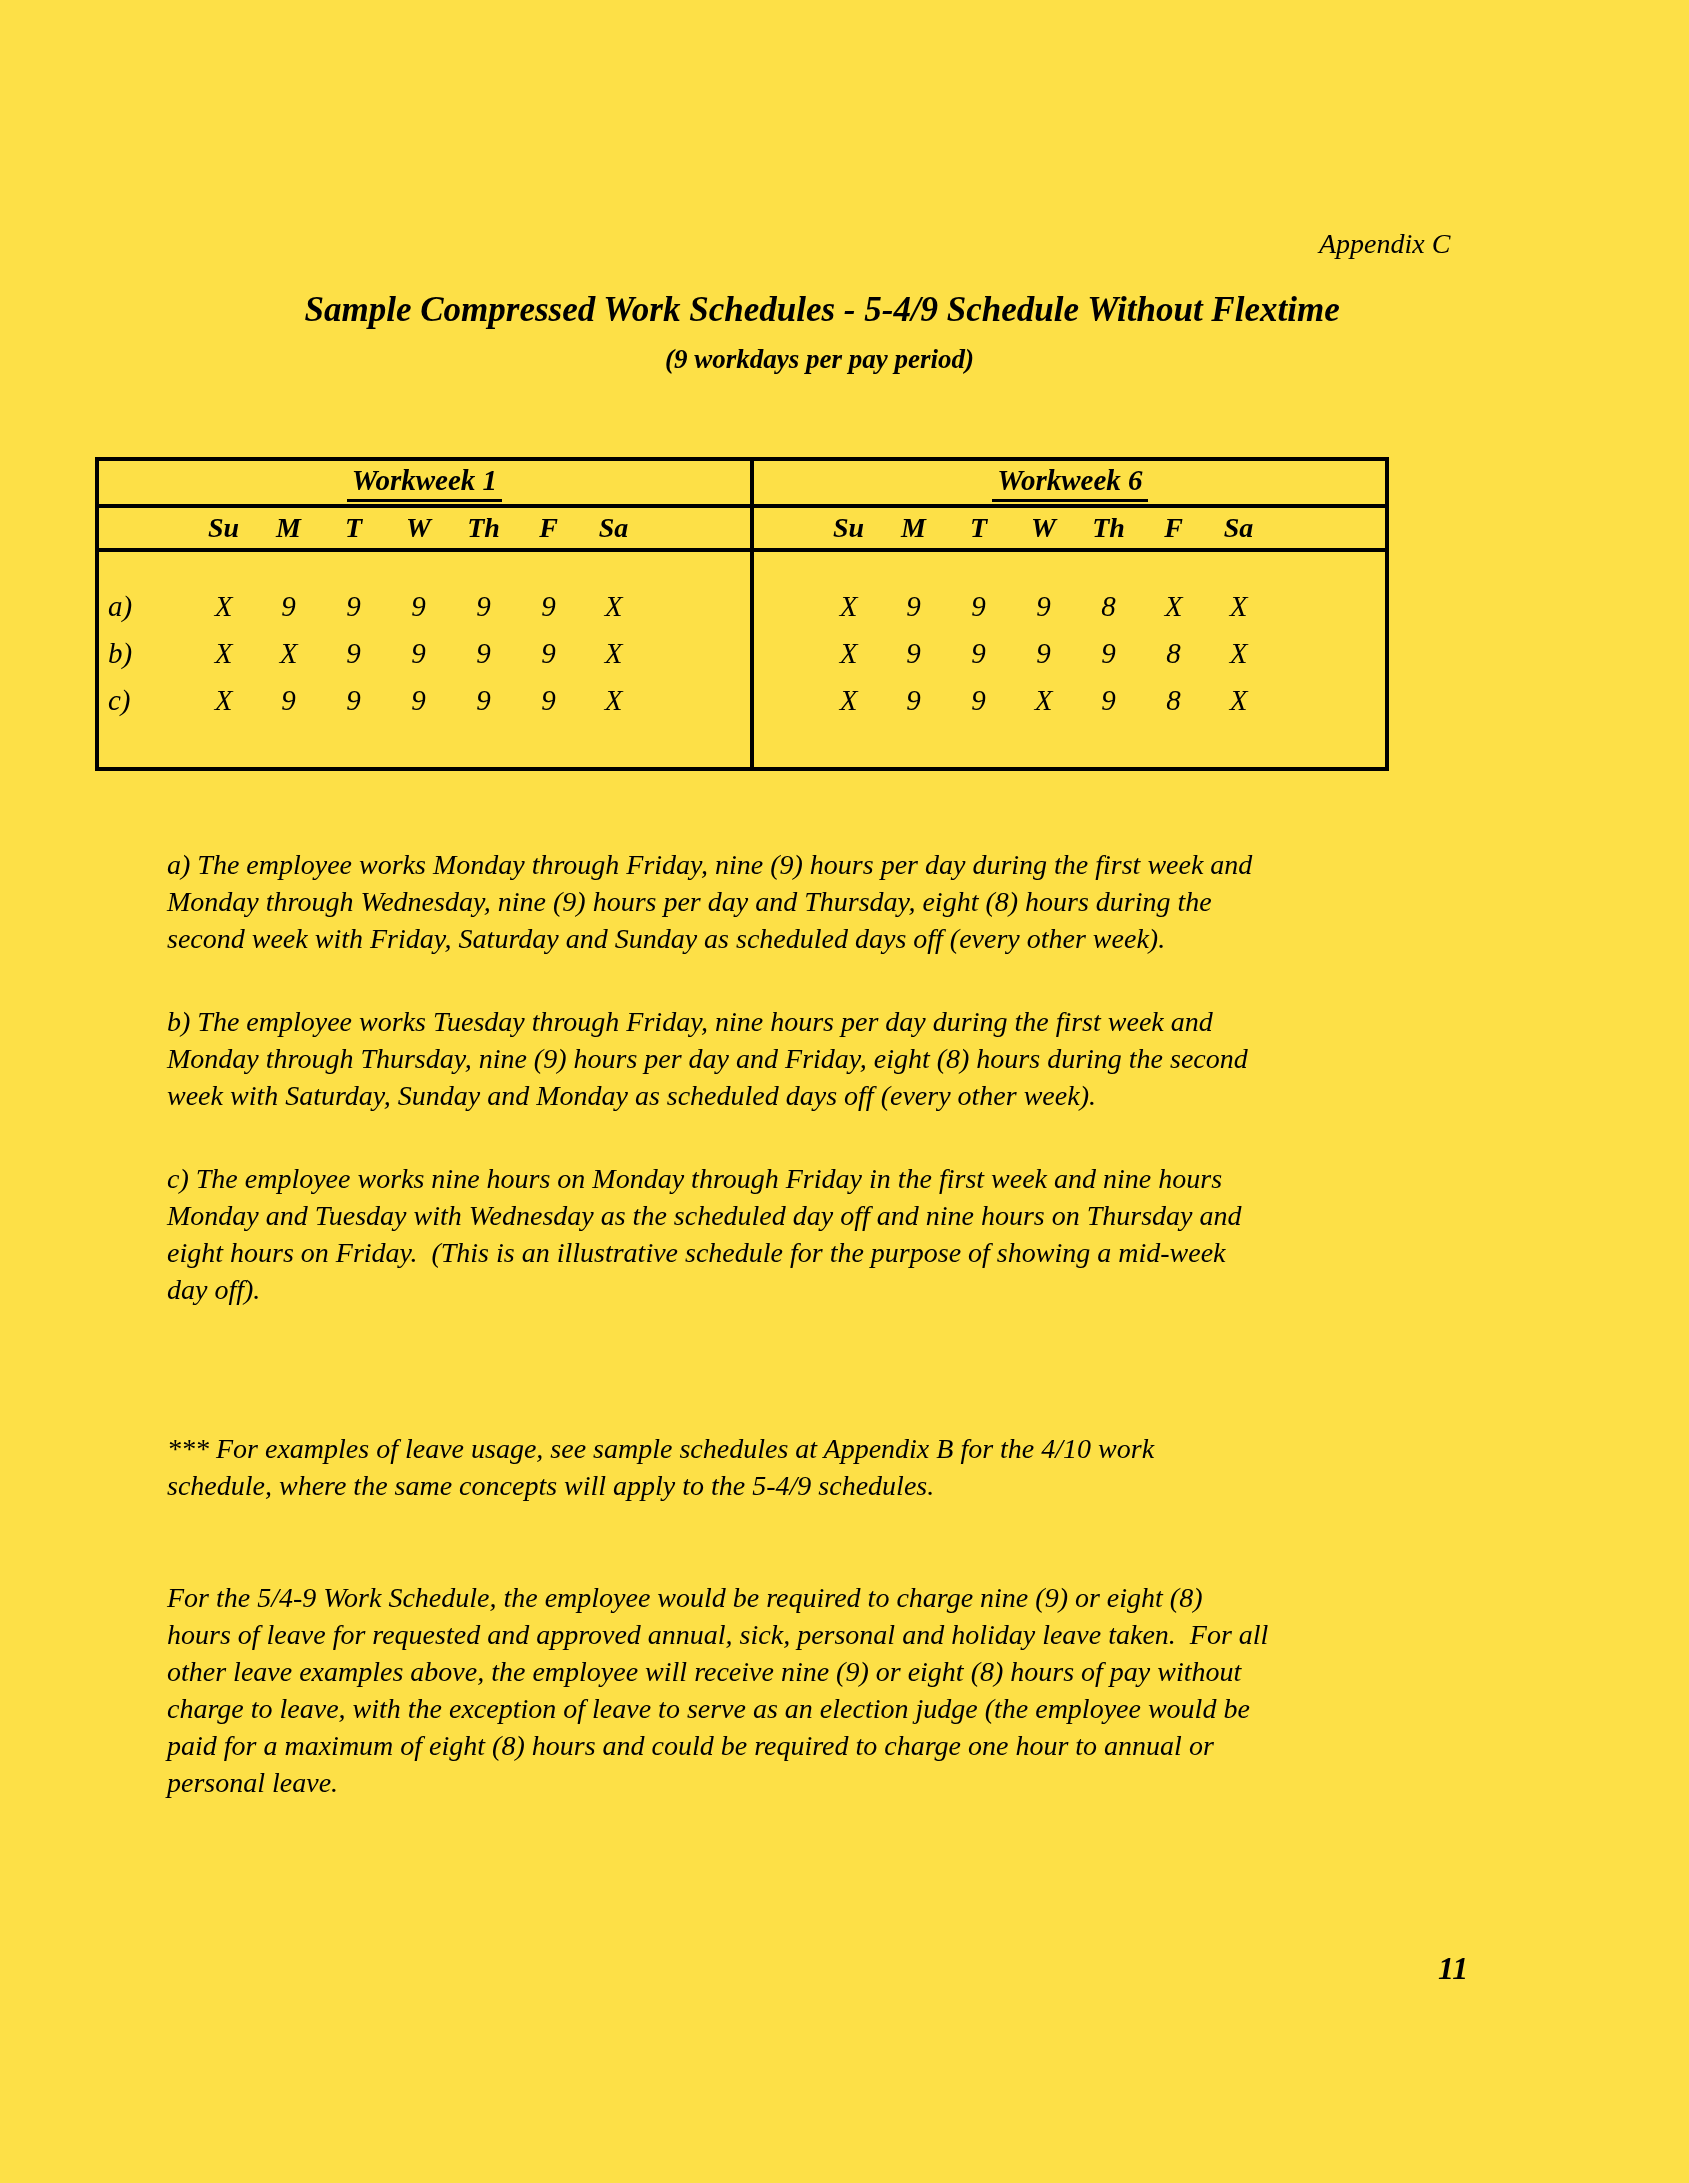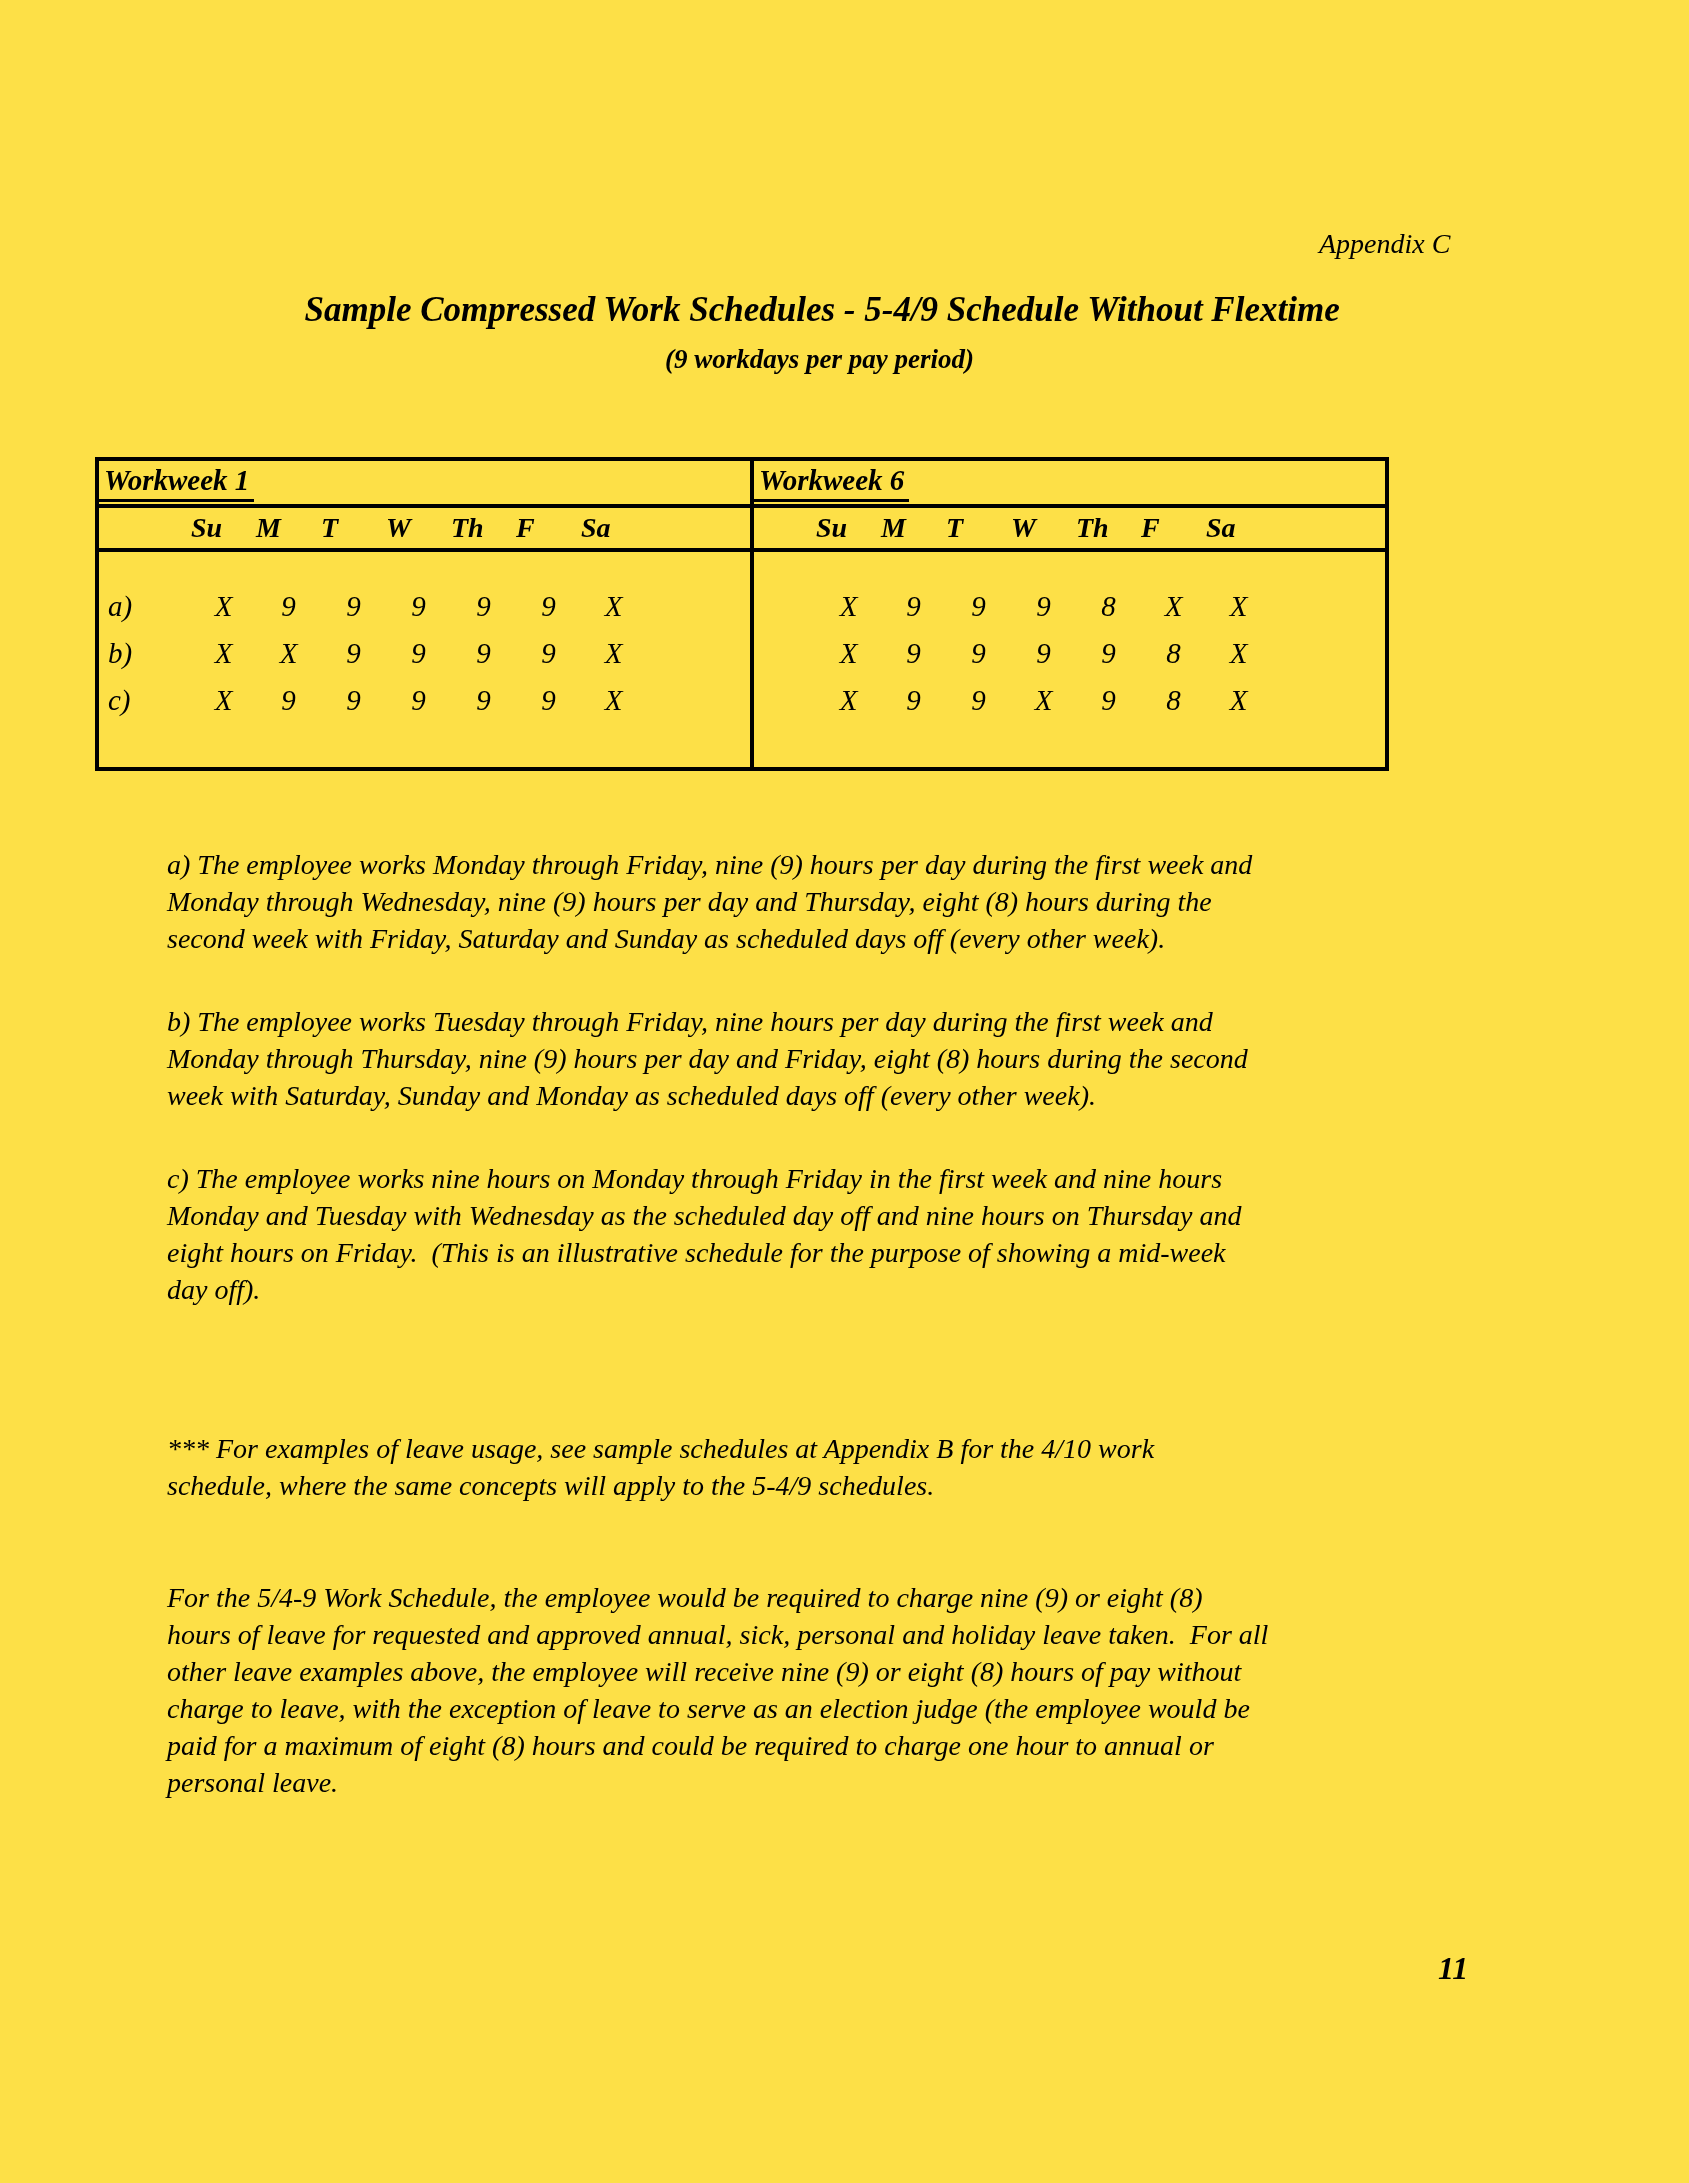--- a/index.html
+++ b/index.html
@@ -31,34 +31,34 @@
   .v-divider { position: absolute; left: 651px; top: 0; width: 3.5px; height: 100%; background: #000; }
   .h-line-1 { position: absolute; left: 0; top: 43px; width: 100%; height: 4px; background: #000; }
   .h-line-2 { position: absolute; left: 0; top: 87px; width: 100%; height: 4px; background: #000; }
 
   .week-col { position: absolute; top: 0; height: 100%; }
   .week-col.ww1 { left: 0; width: 651px; }
   .week-col.ww2 { left: 655px; width: 632px; }
 
   .week-title-wrap {
     position: absolute; left: 0; top: 0; width: 100%; height: 43px;
-    display: flex; align-items: center; 
+    display: flex; align-items: center; justify-content: center;
   }
   .week-title {
     font-size: 29px; font-weight: 700;
     border-bottom: 3.5px solid #000; padding: 0 5px 2px 5px;
   }
 
   .days-grid {
     position: absolute; top: 47px; height: 40px;
     display: grid; grid-template-columns: repeat(7, 65px); align-items: center;
   }
   .ww1 .days-grid { left: 92px; }
   .ww2 .days-grid { left: 62px; }
-  .day-header { text-align: left; font-size: 28px; font-weight: 700; }
+  .day-header { text-align: center; font-size: 28px; font-weight: 700; }
 
   .values-grid {
     position: absolute; top: 122px;
     display: grid; grid-template-columns: repeat(7, 65px);
     grid-auto-rows: 47px; align-items: center;
   }
   .ww1 .values-grid { left: 92px; }
   .ww2 .values-grid { left: 62px; }
   .schedule-cell { text-align: center; font-size: 29px; }
 

